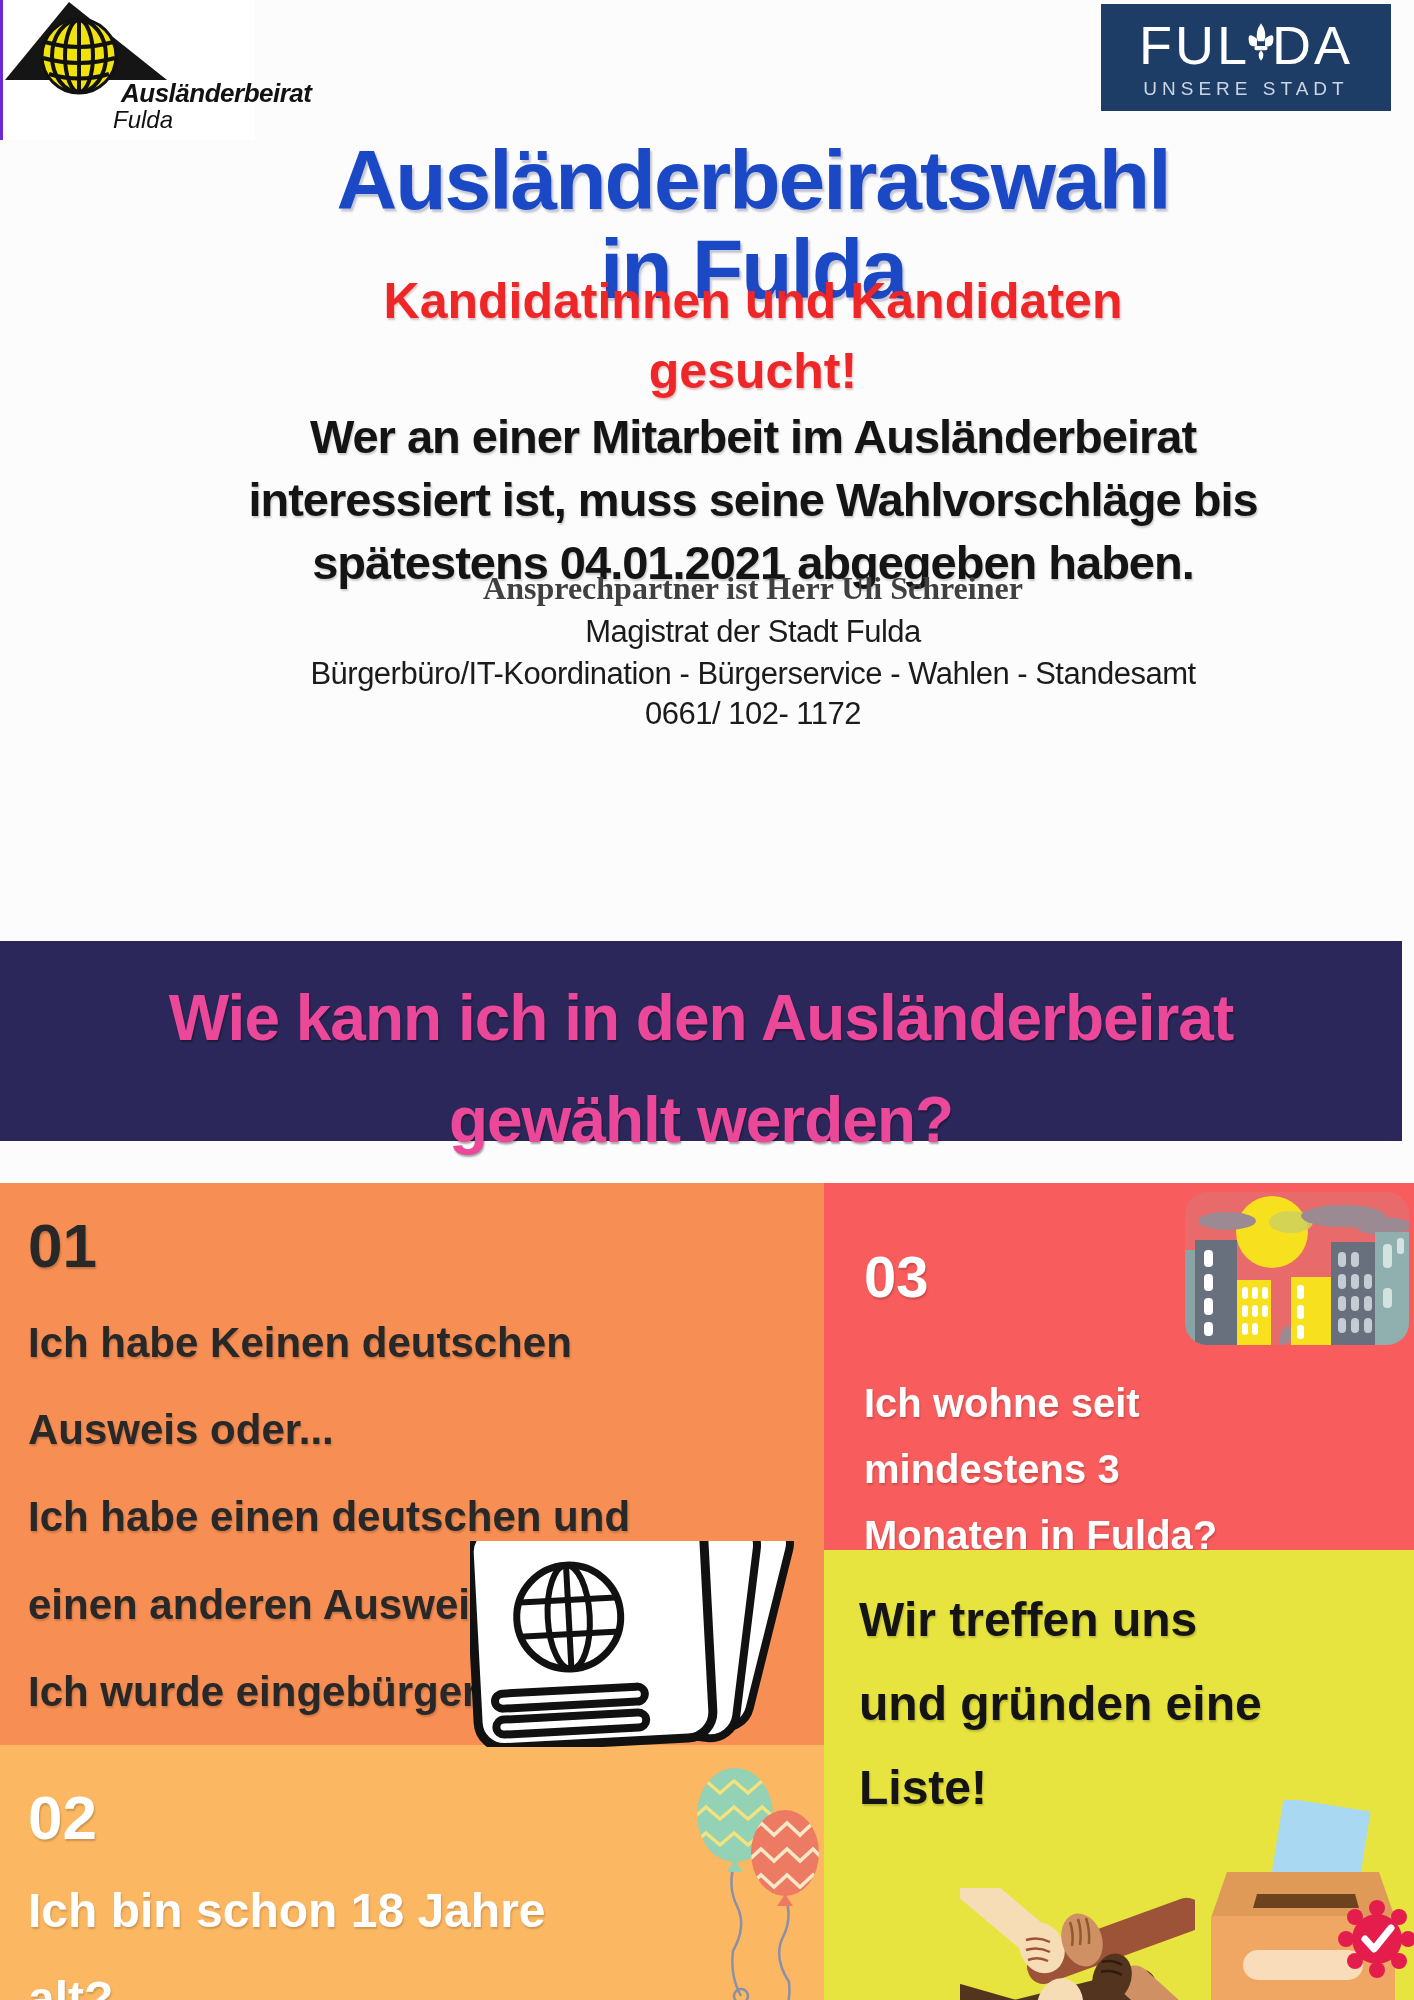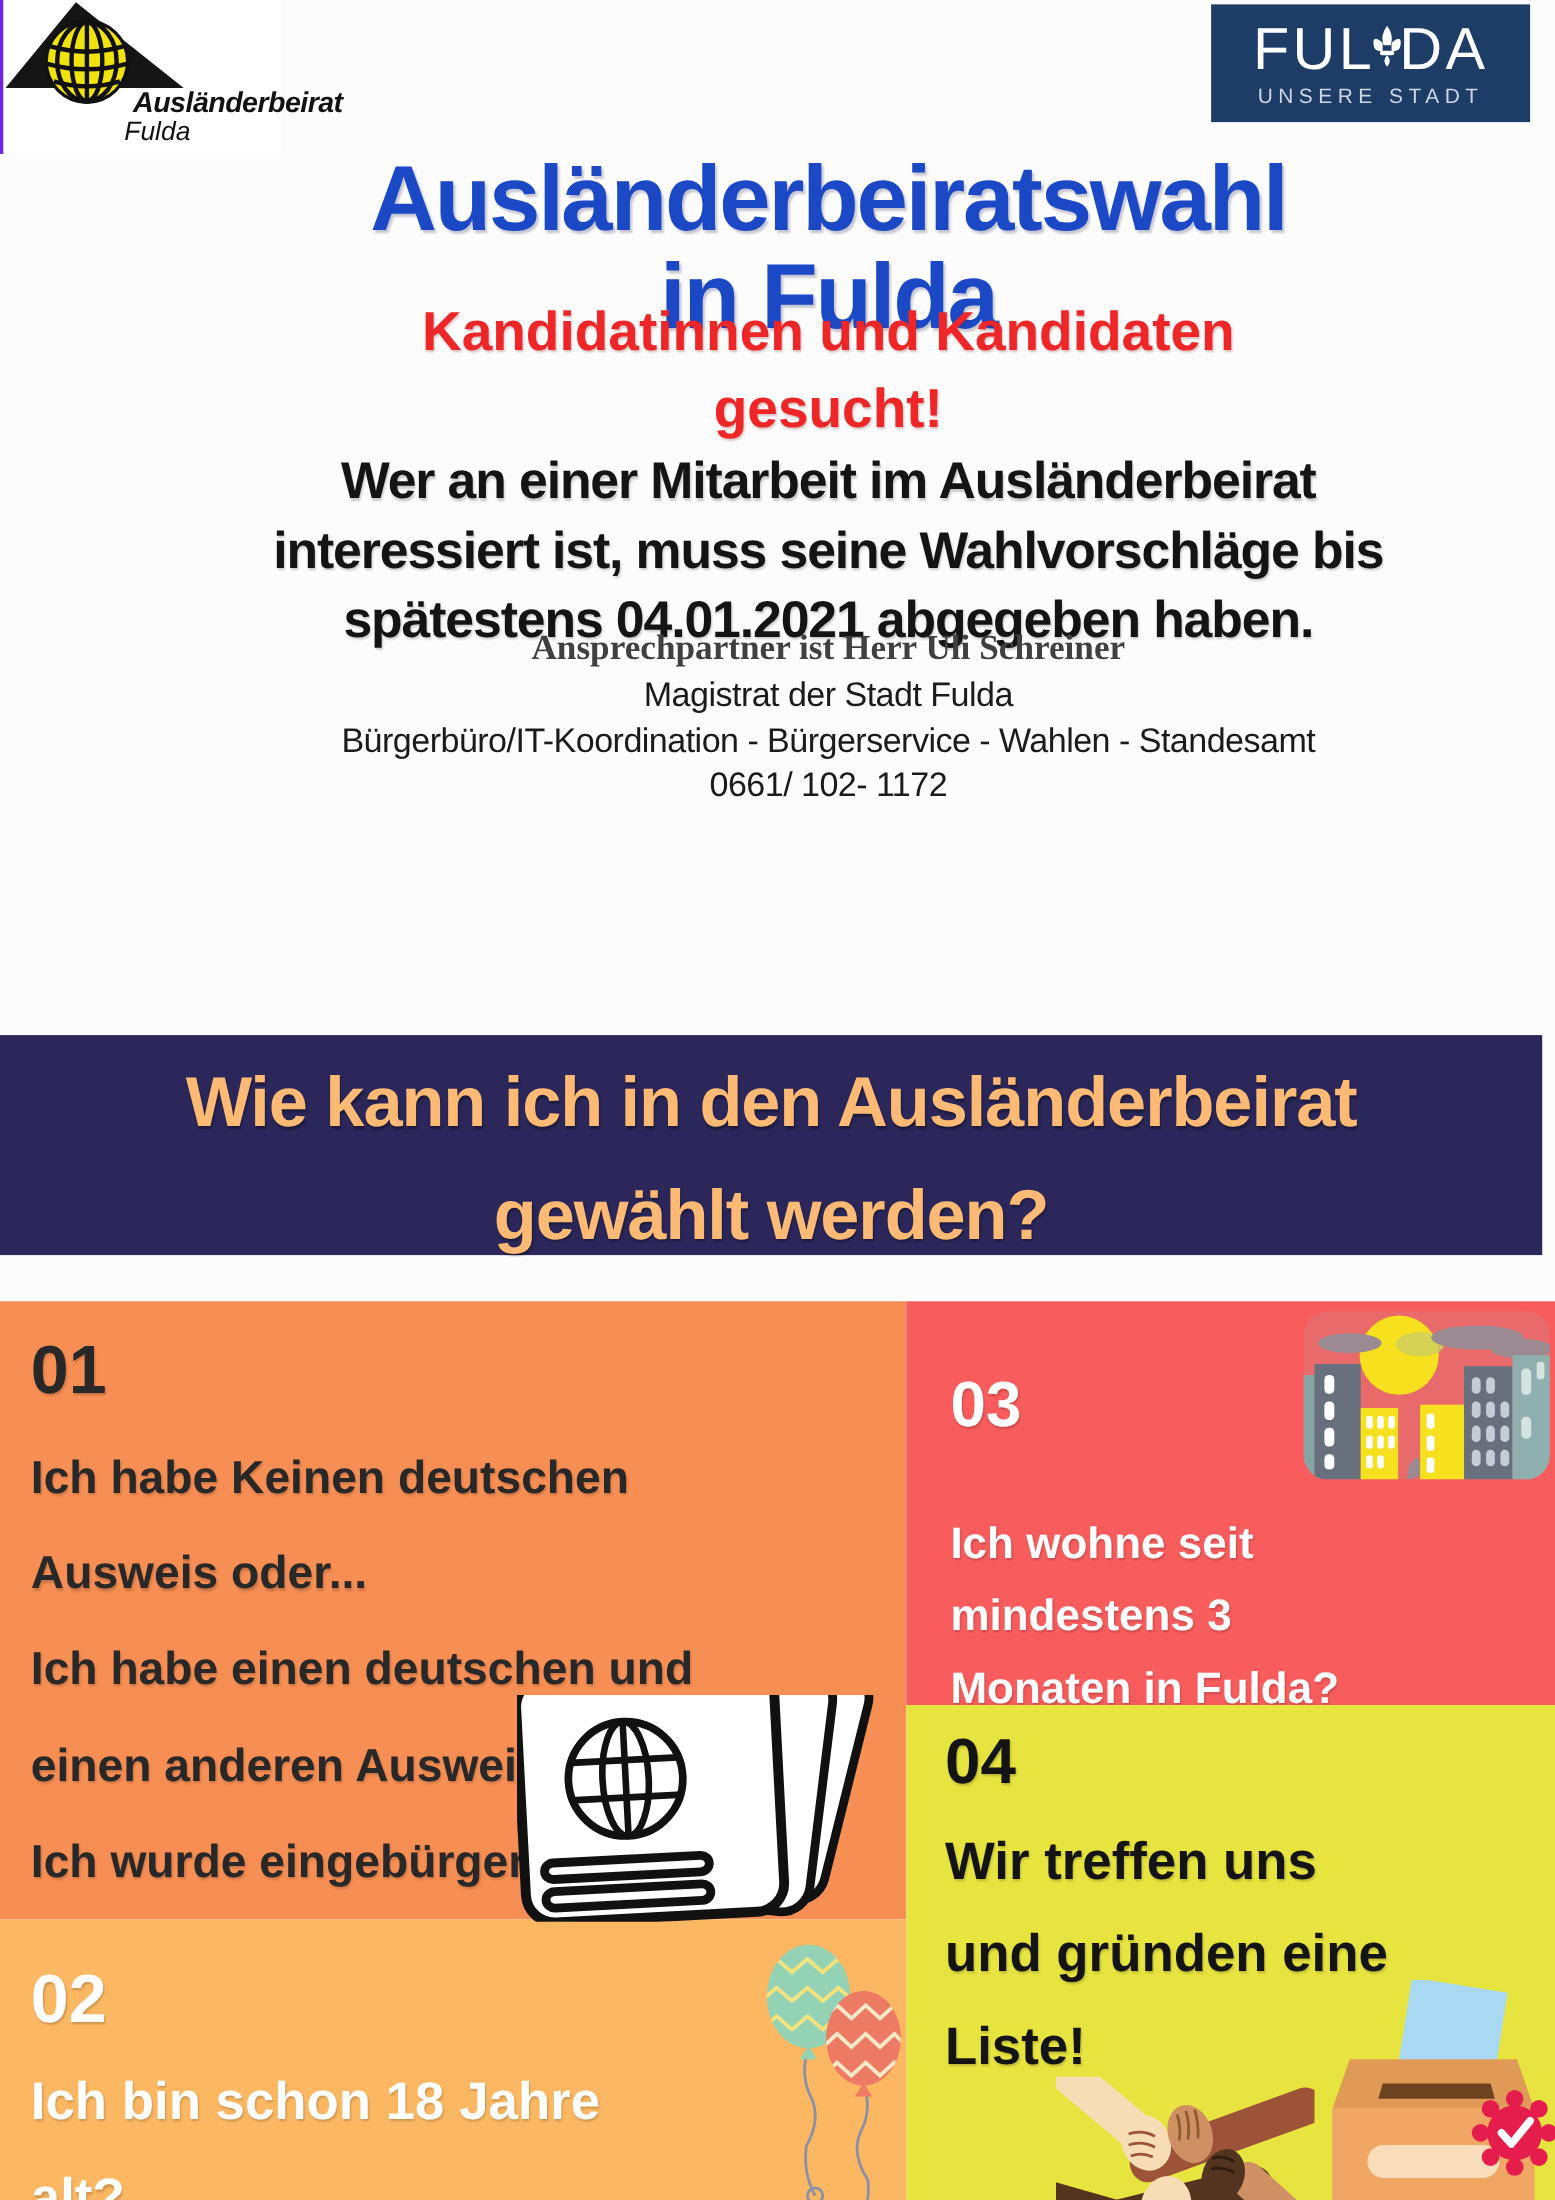--- a/index.html
+++ b/index.html
@@ -22,22 +22,22 @@
   .title{top:136px;font-size:84px;line-height:1.06;font-weight:bold;color:#1b49c6;letter-spacing:-2px;text-shadow:2px 3px 2px rgba(40,40,90,.25);}
   .subtitle{top:266px;font-size:50px;line-height:1.40;font-weight:bold;color:#ee2627;text-shadow:1px 2px 2px rgba(120,20,20,.25);}
   .intro{top:406px;font-size:47px;line-height:1.34;font-weight:bold;color:#141414;letter-spacing:-1px;text-shadow:1px 2px 2px rgba(0,0,0,.2);}
   .c1{top:570px;font-size:32px;font-weight:bold;color:#404040;font-family:Liberation Serif, serif;}
   .c2{top:614px;font-size:31px;color:#1b1b1b;letter-spacing:-0.5px;}
   .c3{top:656px;font-size:31px;color:#1b1b1b;letter-spacing:-0.5px;}
   .c4{top:696px;font-size:31px;color:#1b1b1b;letter-spacing:-0.5px;}
   
   .banner{
     position:absolute;left:0;top:941px;width:1402px;height:200px;background:#2b275b;
-    color:#fdba74;text-align:center;font-size:64px;line-height:1.6;font-weight:bold;
-    white-space:pre-line;padding-top:10px;box-sizing:border-box;
+    color:#ec4899;text-align:center;font-size:64px;line-height:1.6;font-weight:bold;
+    white-space:pre-line;padding-top:26px;box-sizing:border-box;
     text-shadow:1px 2px 2px rgba(0,0,0,.35);letter-spacing:-1px;
   }
   
   .quads{position:absolute;left:0;top:1141px;width:1414px;height:1041px;margin-top:42px;}
   .quad{position:absolute;box-sizing:border-box;}
   .q1{left:0;top:0;width:824px;height:562px;background:#f78e53;padding:24px 20px 0 28px;color:#282828;}
   .q2{left:0;top:562px;width:824px;height:290px;background:#fbb761;padding:34px 4px 0 28px;color:#ffffff;}
   .q3{left:824px;top:0;width:590px;height:367px;background:#f95c5c;padding:58px 27px 0 40px;color:#ffffff;}
   .q4{left:824px;top:367px;width:590px;height:485px;background:#e7e33f;padding:16px 20px 0 35px;color:#141414;}
   .q-num{font-size:62px;font-weight:bold;line-height:1.25;text-shadow:1px 2px 2px rgba(0,0,0,.2);}
@@ -236,21 +236,20 @@
           <g fill="#d4e2e0">
               <rect x="198" y="52" width="9" height="24" rx="4"></rect>
               <rect x="198" y="96" width="9" height="20" rx="4"></rect>
               <rect x="212" y="46" width="7" height="16" rx="3"></rect>
             </g>
         </g>
       </svg>
     </div>
 
     <div class="quad q4">
-      <div class="q-num">04</div>
       <div class="q-text">Wir treffen uns
 und gründen eine
 Liste!</div>
       <svg class="qicon hands-pos" width="235" height="150" viewBox="0 0 235 150">
         <g transform="rotate(40 60 40)">
             <rect x="-30" y="22" width="150" height="34" rx="16" fill="#f7ddb6"></rect>
           </g>
         <g transform="rotate(-20 160 50)">
             <rect x="62" y="34" width="185" height="34" rx="16" fill="#9c5338"></rect>
           </g>

